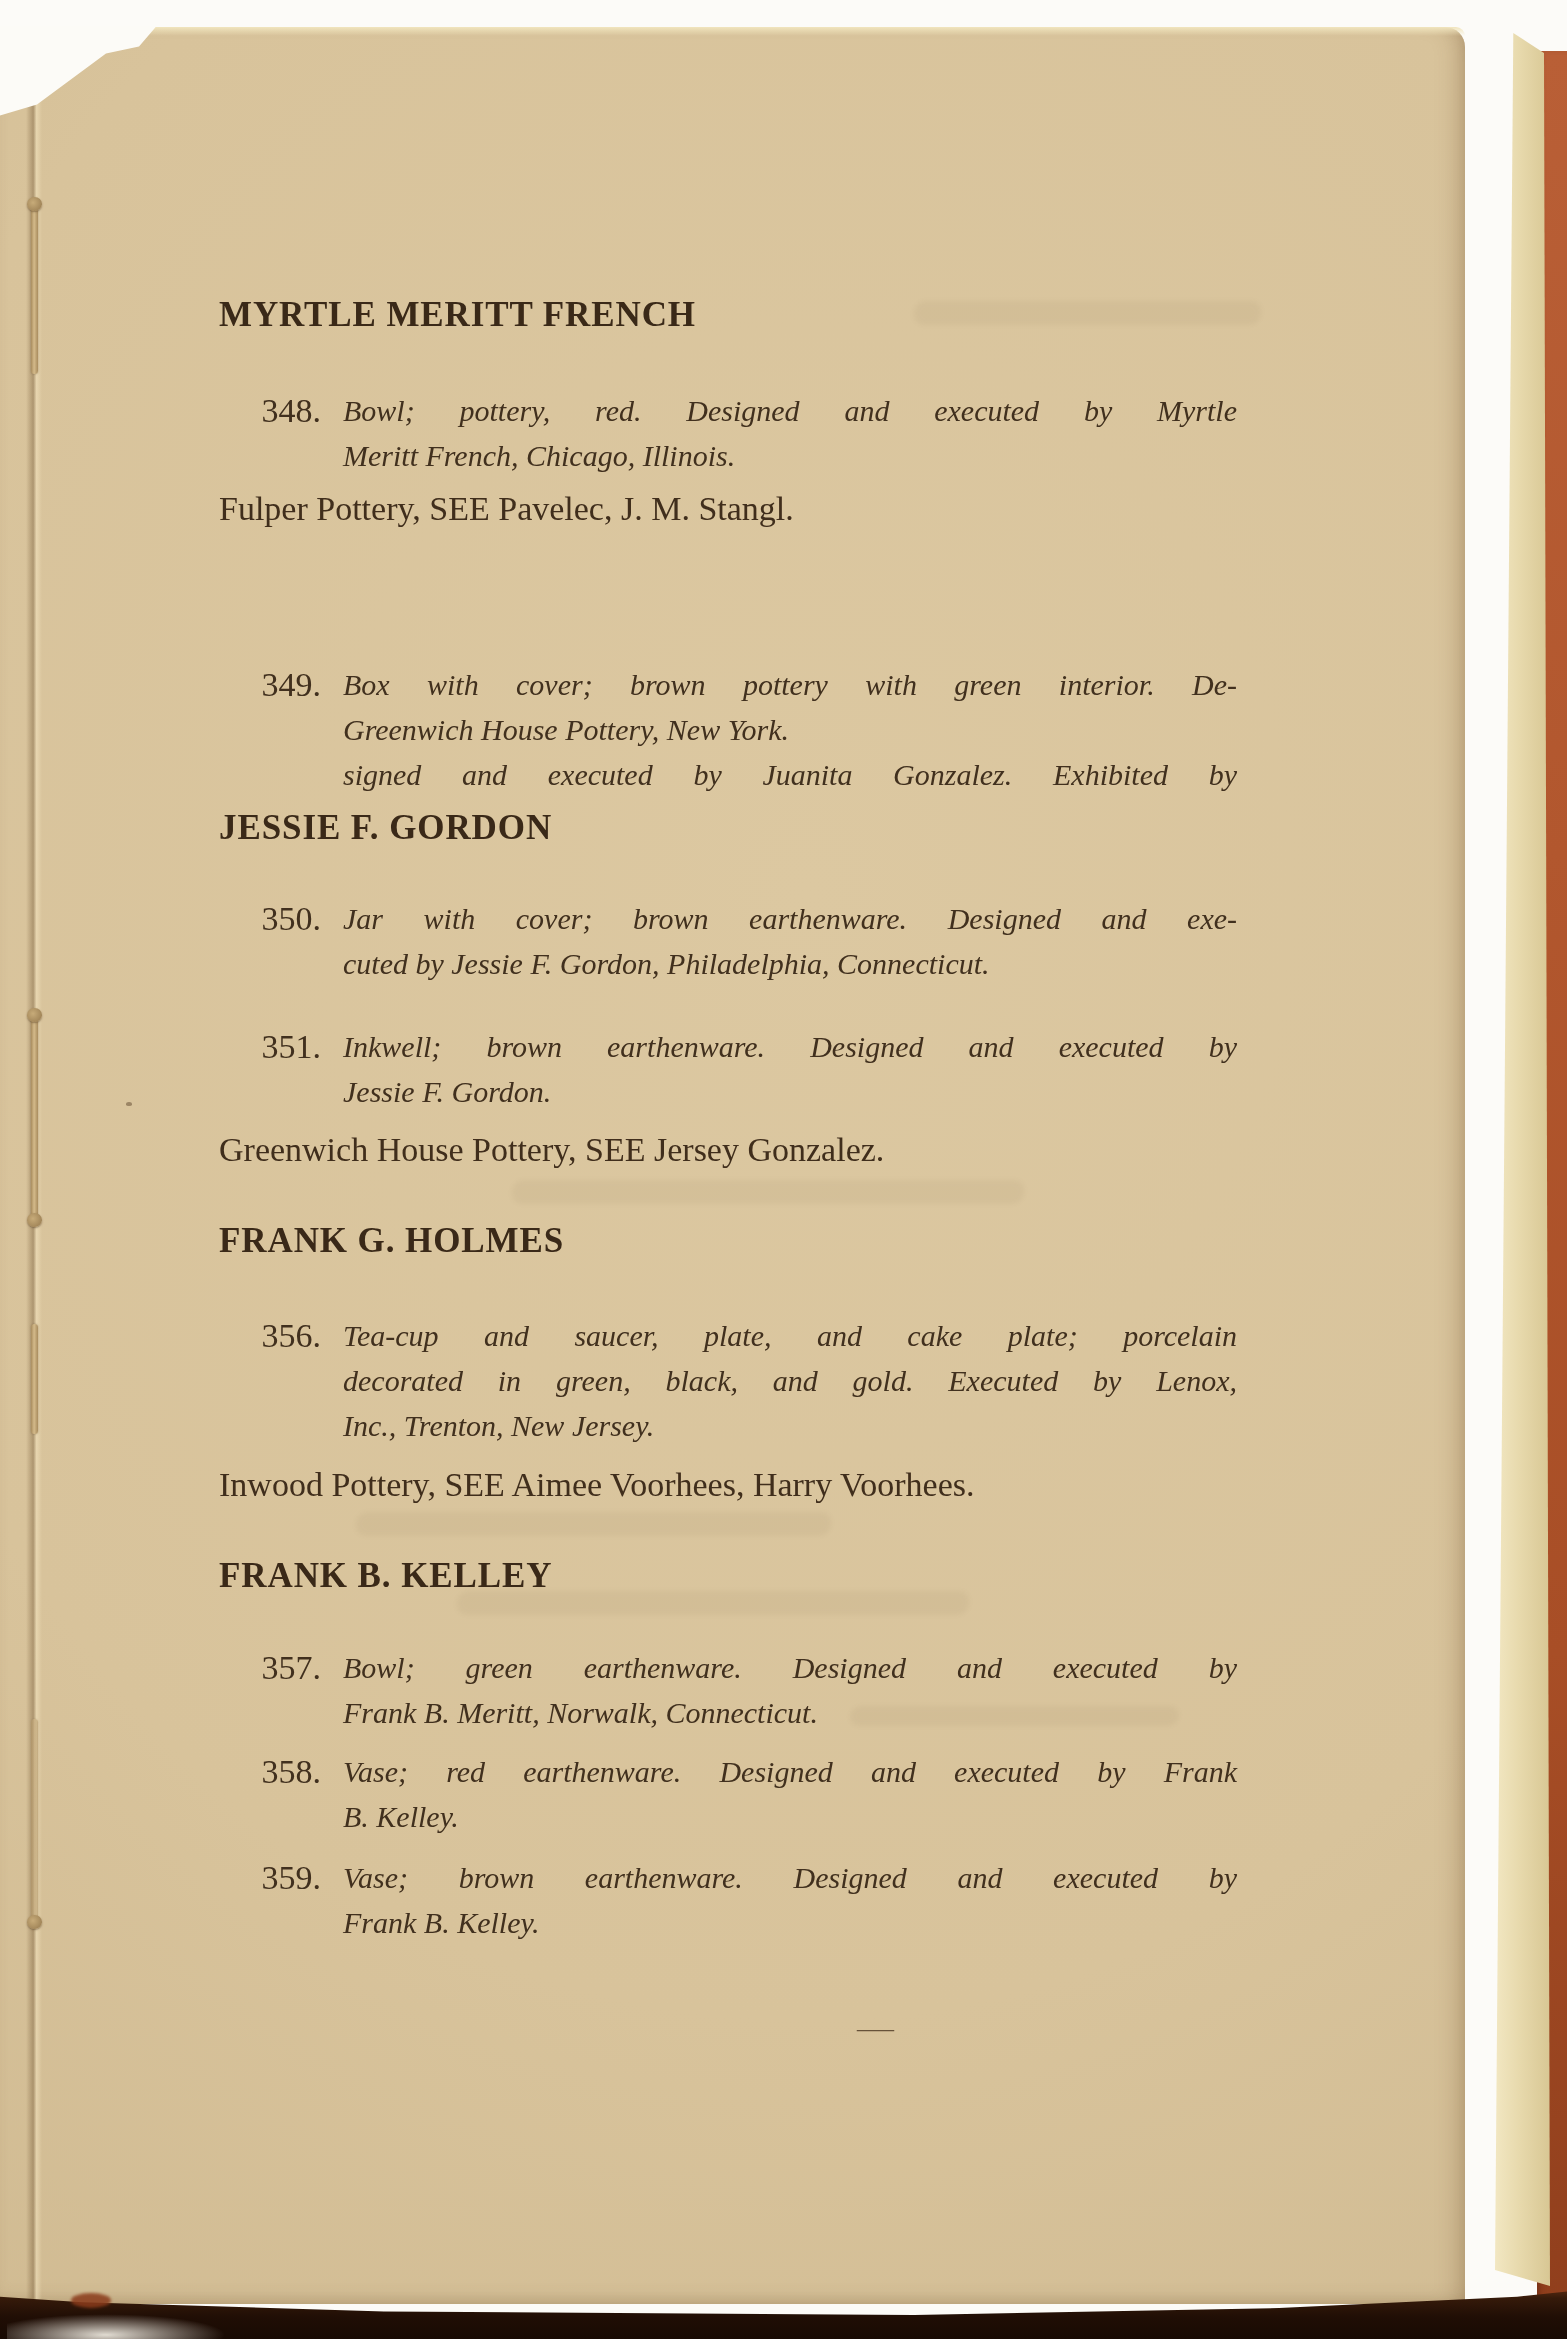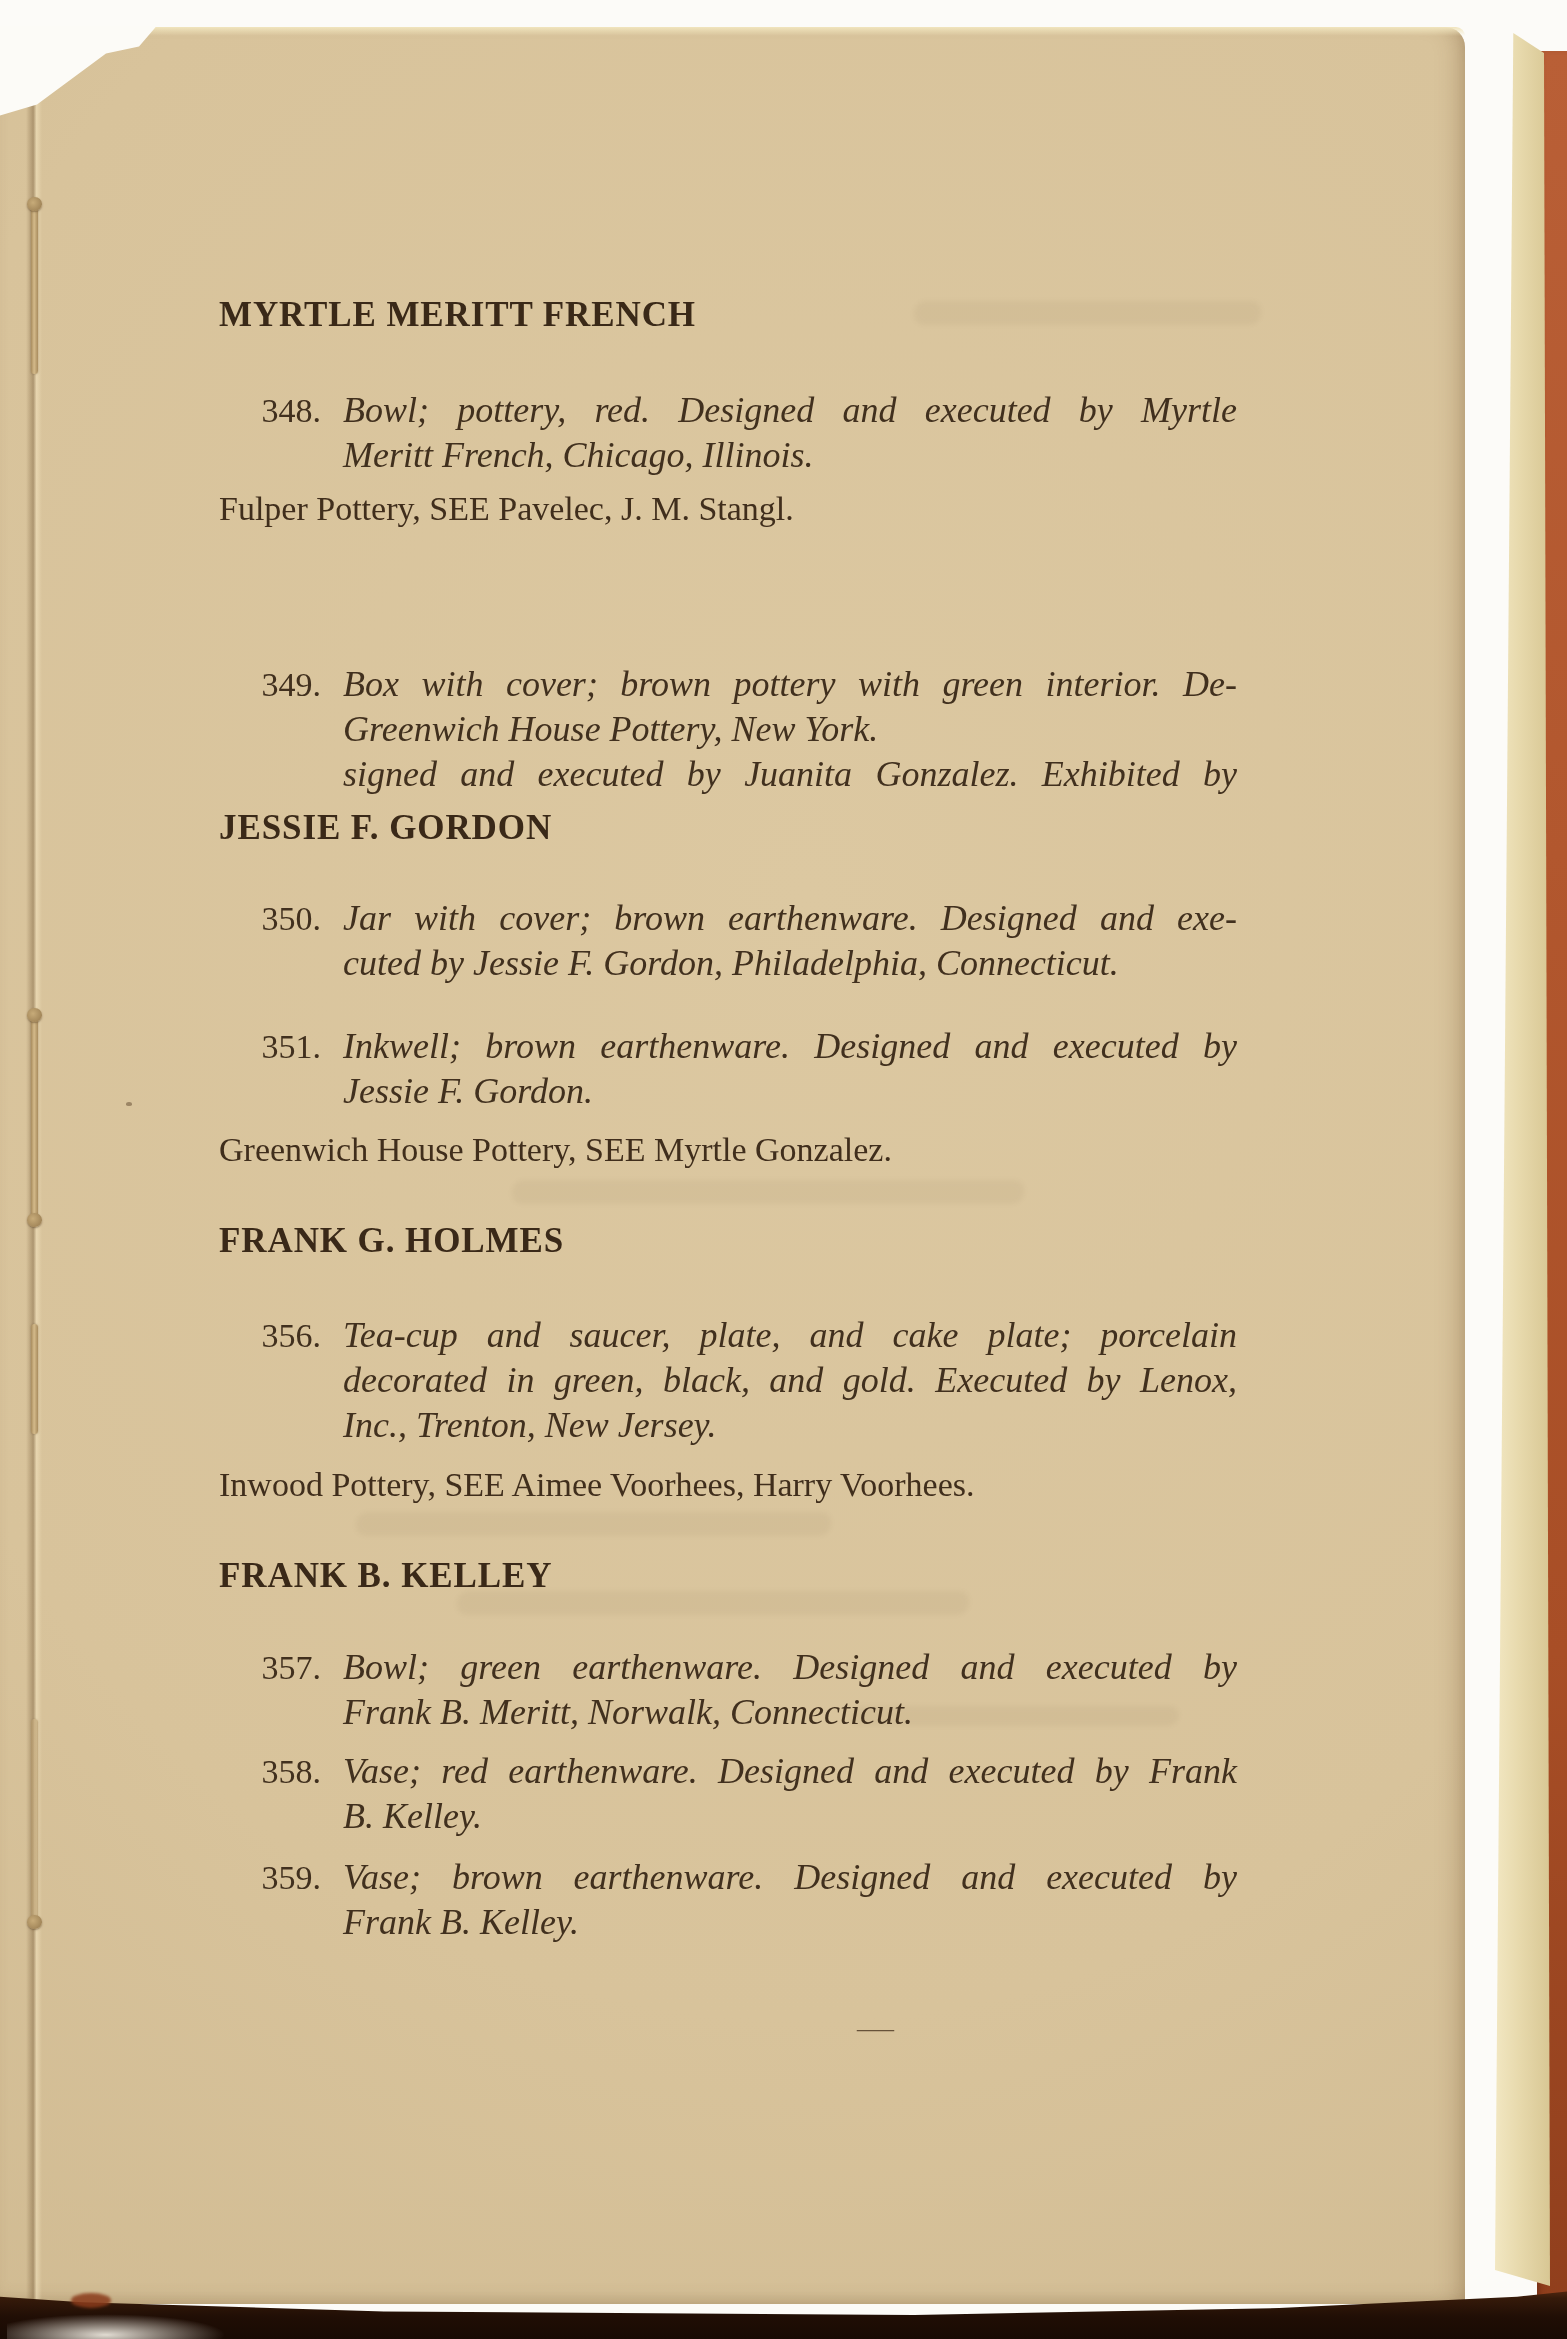--- a/index.html
+++ b/index.html
@@ -90,21 +90,21 @@
     font-weight:700; font-size:35px; line-height:45px; letter-spacing:0.9px;
     color:#3a2918; white-space:nowrap;
   }
   .crossref {
     position:absolute; left:219px;
     font-size:34px; line-height:45px; color:#402e1c; white-space:nowrap;
   }
   .crossref .see { }
   .entry { position:absolute; left:219px; width:1018px; display:flex; color:#41301e;margin-top:28px; }
   .entry .num { flex:none; width:102px; text-align:right; font-size:34px; line-height:45px; }
-  .entry .body { margin-left:22px; width:894px; font-style:italic; font-size:36px; line-height:45px; }
+  .entry .body { margin-left:22px; width:894px; font-style:italic; font-size:30px; line-height:45px; }
   .jline { text-align:justify; text-align-last:justify; }
   .jline.last { text-align:justify; text-align-last:left; }
 
   .end-mark {
     position:absolute; left:857px; top:1979px;
     font-size:37px; line-height:45px; color:#4a3621; opacity:.8;
     transform:scaleY(.7);
   }
   .speck {
     position:absolute; left:126px; top:1075px; width:5.5px; height:3.7px;
@@ -175,21 +175,21 @@
 
     <div class="entry" style="top:969px">
       <div class="num">351.</div>
       <div class="body">
         <div class="jline">Inkwell; brown earthenware. Designed and executed by</div>
         <div class="jline last">Jessie F. Gordon.</div>
       </div>
     </div>
 
     <div class="crossref" style="top:1100px">
-      <span>Greenwich House Pottery, </span><span class="see">SEE</span><span> Myrtle Gonzalez.</span>
+      <span>Greenwich House Pottery, </span><span class="see">SEE</span><span> Jersey Gonzalez.</span>
     </div>
 
     <div class="heading" style="top:1191px">FRANK G. HOLMES</div>
 
     <div class="entry" style="top:1258px">
       <div class="num">356.</div>
       <div class="body">
         <div class="jline">Tea-cup and saucer, plate, and cake plate; porcelain</div>
         <div class="jline">decorated in green, black, and gold. Executed by Lenox,</div>
         <div class="jline last">Inc., Trenton, New Jersey.</div>

